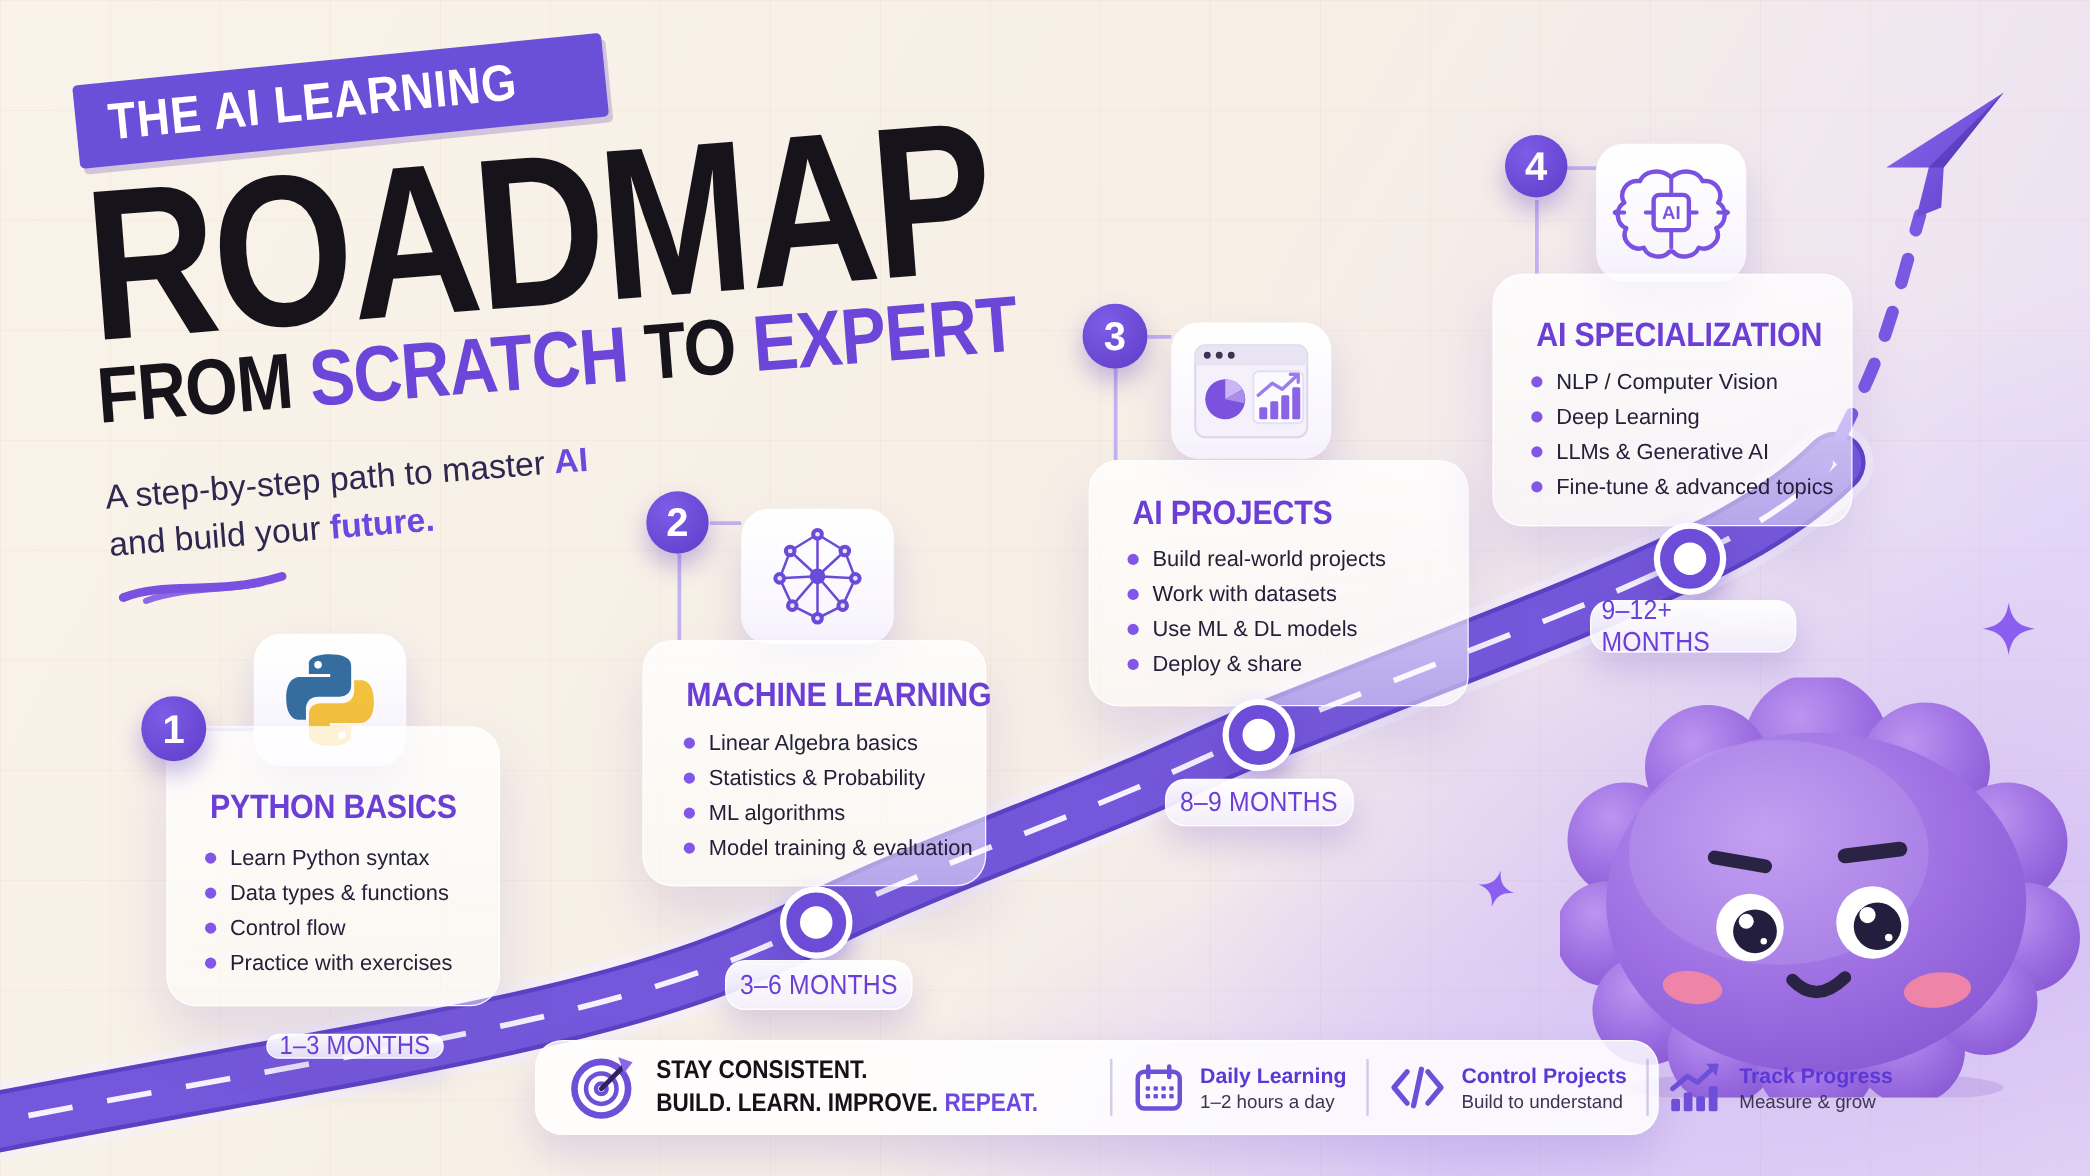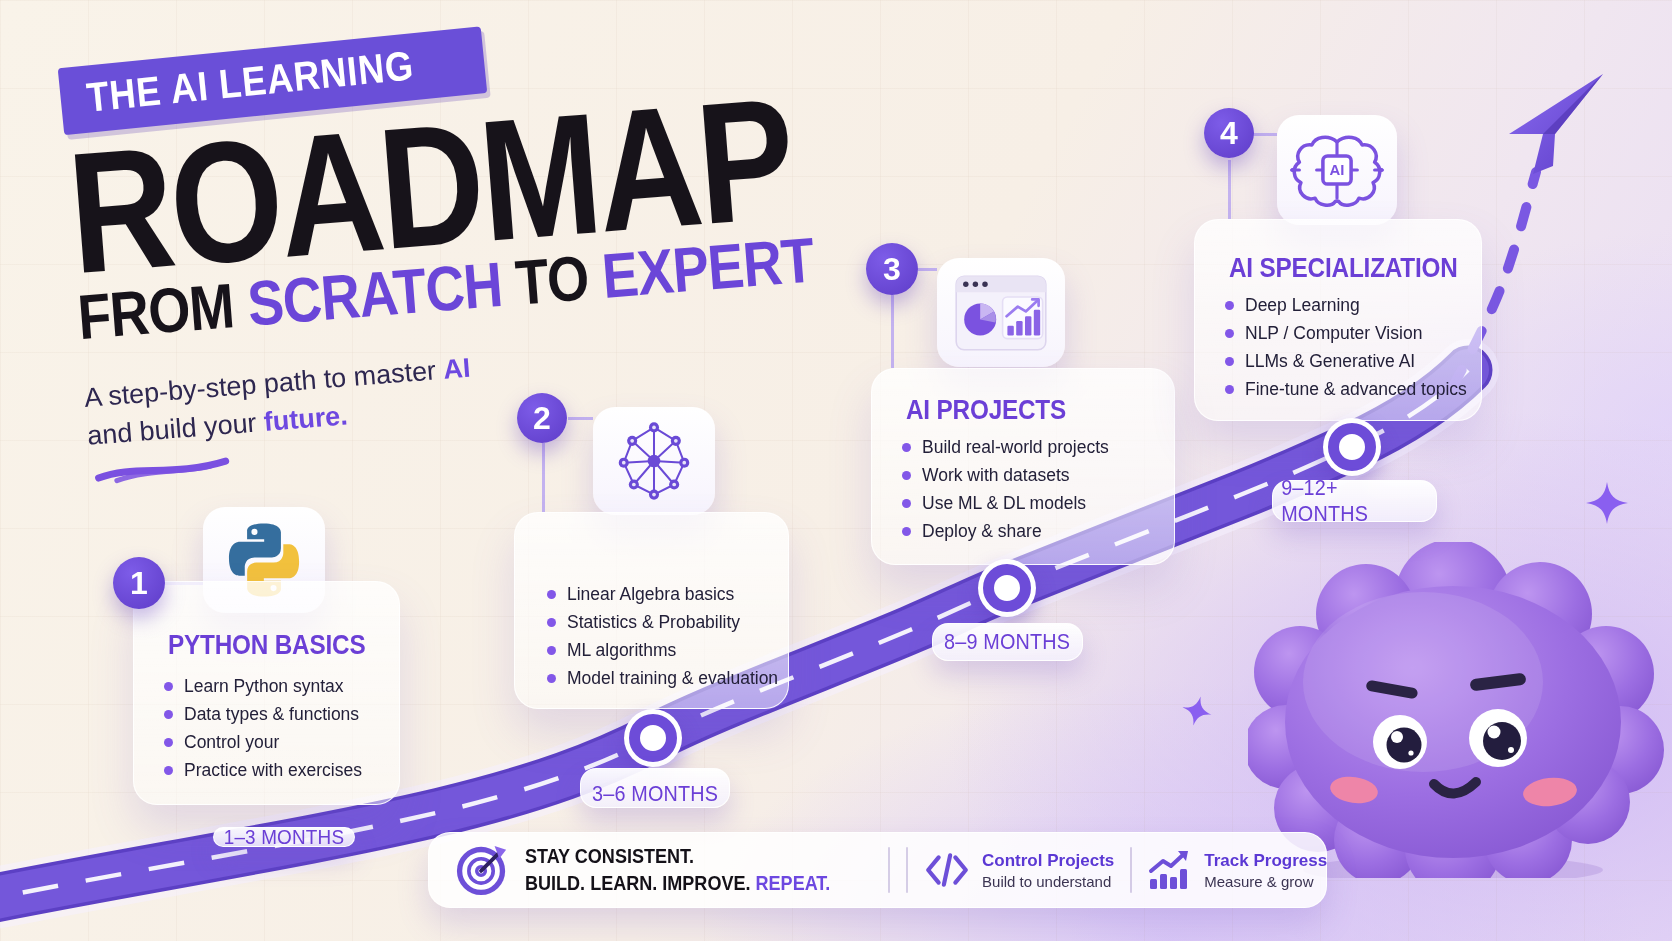--- a/index.html
+++ b/index.html
@@ -149,21 +149,21 @@
       <li>
           <span class="dot"></span>
           <span>Learn Python syntax</span>
         </li>
       <li>
           <span class="dot"></span>
           <span>Data types &amp; functions</span>
         </li>
       <li>
           <span class="dot"></span>
-          <span>Control your</span>
+          <span>Control flow</span>
         </li>
       <li>
           <span class="dot"></span>
           <span>Practice with exercises</span>
         </li>
     </ul>
   </div>
   <div class="month" style="left:213px; top:827px; width:142px; height:20px; font-size:21px;">
       <span>1–3 MONTHS</span>
     </div>
@@ -193,40 +193,41 @@
           <circle cx="76" cy="26" r="2.2"></circle>
         <circle cx="14" cy="52" r="2.2"></circle>
           <circle cx="86" cy="52" r="2.2"></circle>
           <circle cx="26" cy="78" r="2.2"></circle>
         <circle cx="74" cy="78" r="2.2"></circle>
           <circle cx="50" cy="90" r="2.2"></circle>
       </g>
     </svg>
   </div>
   <div class="card" style="left:514px; top:512px; width:275px; height:197px;">
+    <div class="card-title" style="top:28px;"><span>MACHINE LEARNING</span></div>
     <ul style="left:32px; top:67px;">
       <li>
           <span class="dot"></span>
           <span>Linear Algebra basics</span>
         </li>
       <li>
           <span class="dot"></span>
           <span>Statistics &amp; Probability</span>
         </li>
       <li>
           <span class="dot"></span>
           <span>ML algorithms</span>
         </li>
       <li>
           <span class="dot"></span>
           <span>Model training &amp; evaluation</span>
         </li>
     </ul>
   </div>
-  <div class="month" style="left:580px; top:768px; width:150px; height:40px;align-items:flex-end;">
+  <div class="month" style="left:580px; top:768px; width:150px; height:40px;">
       <span>3–6 MONTHS</span>
     </div>
 
   <div class="badge-num" style="left:866px; top:243px; width:52px; height:52px;">
       <span>3</span>
     </div>
   <div class="tile" style="left:937px; top:258px; width:128px; height:109px;">
     <svg width="96" height="82" viewBox="0 0 120 100">
       <rect x="4" y="4" width="112" height="92" rx="10" fill="#f4f1fb" stroke="#ddd5ee" stroke-width="2"></rect>
       <path d="M4 14 a10 10 0 0 1 10-10 h92 a10 10 0 0 1 10 10 v10 H4 Z" fill="#e9e4f4"></path>
@@ -282,25 +283,25 @@
         <circle cx="116" cy="50" r="3" fill="#7b52e0"></circle>
       <rect x="42" y="32" width="36" height="36" rx="6" fill="#fff" stroke="#7b52e0" stroke-width="4.5"></rect>
       <text x="60" y="57" text-anchor="middle" font-family="Liberation Sans, sans-serif" font-size="19" font-weight="bold" fill="#7b52e0">AI</text>
     </svg>
   </div>
   <div class="card" style="left:1194px; top:219px; width:288px; height:202px;">
     <div class="card-title" style="top:33px;"><span>AI SPECIALIZATION</span></div>
     <ul style="left:30px; top:71px;">
       <li>
           <span class="dot"></span>
+          <span>NLP / Computer Vision</span>
+        </li>
+      <li>
+          <span class="dot"></span>
           <span>Deep Learning</span>
-        </li>
-      <li>
-          <span class="dot"></span>
-          <span>NLP / Computer Vision</span>
         </li>
       <li>
           <span class="dot"></span>
           <span>LLMs &amp; Generative AI</span>
         </li>
       <li>
           <span class="dot"></span>
           <span>Fine-tune &amp; advanced topics</span>
         </li>
     </ul>
@@ -372,20 +373,40 @@
       <circle cx="27" cy="29" r="8.5" fill="none" stroke="#fff" stroke-width="4.5"></circle>
       <circle cx="27" cy="29" r="2.6" fill="#fff"></circle>
       <path d="M27 29 L45 11" stroke="#2f2262" stroke-width="4" stroke-linecap="round"></path>
       <polygon points="41,3 53,7 46,16" fill="#8a66ea"></polygon>
     </svg>
     <div class="footer-head">
       <span class="row">STAY CONSISTENT.</span>
       <span class="row"><span>BUILD. LEARN. IMPROVE.</span> <span class="accent">REPEAT.</span></span>
     </div>
     <div class="divider"></div>
+    <div class="tip">
+      <svg width="42" height="42" viewBox="0 0 40 40">
+        <rect x="4" y="8" width="32" height="28" rx="5" fill="none" stroke="#6d4fd8" stroke-width="3.4"></rect>
+        <path d="M12 4 L12 12 M28 4 L28 12" stroke="#6d4fd8" stroke-width="3.4" stroke-linecap="round"></path>
+        <g fill="#6d4fd8">
+          <rect x="10" y="19" width="3.4" height="3.4" rx="1"></rect>
+            <rect x="16" y="19" width="3.4" height="3.4" rx="1"></rect>
+            <rect x="22" y="19" width="3.4" height="3.4" rx="1"></rect>
+            <rect x="28" y="19" width="3.4" height="3.4" rx="1"></rect>
+          <rect x="10" y="25" width="3.4" height="3.4" rx="1"></rect>
+            <rect x="16" y="25" width="3.4" height="3.4" rx="1"></rect>
+            <rect x="22" y="25" width="3.4" height="3.4" rx="1"></rect>
+            <rect x="28" y="25" width="3.4" height="3.4" rx="1"></rect>
+        </g>
+      </svg>
+      <div>
+        <div class="tip-title">Daily Learning</div>
+        <div class="tip-sub">1–2 hours a day</div>
+      </div>
+    </div>
     <div class="divider"></div>
     <div class="tip">
       <svg width="46" height="38" viewBox="0 0 44 36">
         <path d="M14 6 L4 18 L14 30" fill="none" stroke="#6d4fd8" stroke-width="4" stroke-linecap="round" stroke-linejoin="round"></path>
         <path d="M30 6 L40 18 L30 30" fill="none" stroke="#6d4fd8" stroke-width="4" stroke-linecap="round" stroke-linejoin="round"></path>
         <path d="M25 4 L19 32" stroke="#6d4fd8" stroke-width="4" stroke-linecap="round"></path>
       </svg>
       <div>
         <div class="tip-title">Control Projects</div>
         <div class="tip-sub">Build to understand</div>

